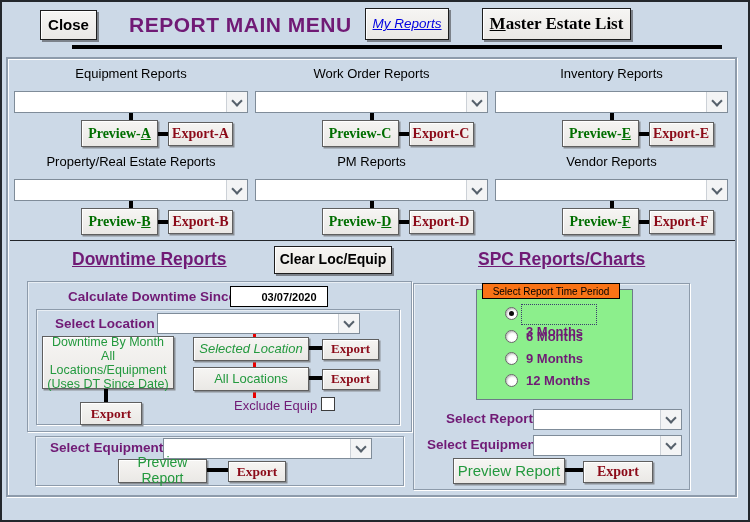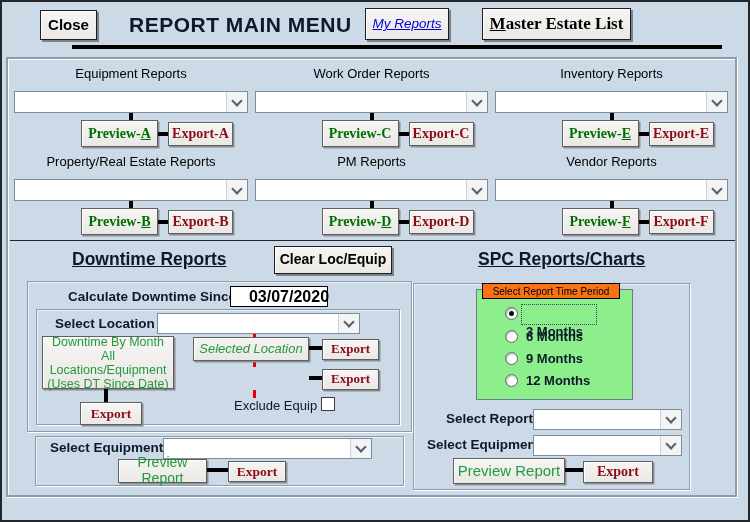--- a/index.html
+++ b/index.html
@@ -17,21 +17,21 @@
   }
   .btn-dark{border:1px solid #1d1d1d;box-shadow:inset 1px 1px 0 #ffffff,2px 2px 0 #7c828a;}
   
   .cmb{position:absolute;box-sizing:border-box;background:#fff;border:1px solid #7f8c99;display:flex;cursor:pointer;}
   .cmb .fld{flex:1;}
   .cmb .chv{width:20px;border-left:1px solid #ccd1d7;background:#f3f4f5;display:flex;align-items:center;justify-content:center;}
   .chv i{width:6px;height:6px;border-right:2px solid #55606b;border-bottom:2px solid #55606b;transform:rotate(45deg);margin-top:-3px;}
   
   .box{position:absolute;box-sizing:border-box;border:1px solid #8d9bab;box-shadow:1px 1px 0 #fff,inset 1px 1px 0 rgba(255,255,255,.55);}
   .panel{position:absolute;left:6px;top:57px;width:731px;height:440px;box-sizing:border-box;border:2px solid #8d9bab;box-shadow:inset 1px 1px 0 #fff,1px 1px 0 #fff;}
-  .lbl{position:absolute;color:#0f172a;white-space:nowrap;}
+  .lbl{position:absolute;color:#701a75;white-space:nowrap;}
   .b{font-weight:bold;}
   .u{text-decoration:underline;}
   .serif{font-family:"Liberation Serif",serif;}
   .green{color:#006e00;}
   .green2{color:#23993e;}
   .maroon{color:#8b0a18;}
   .blue{color:#0000e0;font-style:italic;}
   .conn{position:absolute;background:#000;}
   .connr{position:absolute;background:#e80000;width:3px;}
   .hline{position:absolute;background:#22262b;}
@@ -164,21 +164,21 @@
     <div class="btn ex serif b maroon">Export-F</div>
   </div>
 
   <div class="hline" style="left:10px;top:240px;width:725px;height:1px;"></div>
 
   <div class="lbl b u" style="left:72px;top:249px;font-size:17.5px;">Downtime Reports</div>
   <div class="btn btn-dark b" style="left:274px;top:246px;width:118px;height:28px;font-size:14px;">Clear Loc/Equip</div>
 
   <div class="box" style="left:27px;top:281px;width:385px;height:151px;"></div>
   <div class="lbl b" style="left:68px;top:289px;font-size:13.5px;">Calculate Downtime Since:</div>
-  <div class="abs b" style="left:230px;top:286px;width:98px;height:21px;background:#fff;border:1px solid #000;font-size:16px;display:flex;align-items:center;justify-content:center;padding-left:20px;">03/07/2020</div>
+  <div class="abs b" style="left:230px;top:286px;width:98px;height:21px;background:#fff;border:1px solid #000;font-size:11px;display:flex;align-items:center;justify-content:center;padding-left:20px;">03/07/2020</div>
 
   <div class="box" style="left:36px;top:309px;width:364px;height:116px;"></div>
   <div class="lbl b" style="left:55px;top:316px;font-size:13.5px;">Select Location</div>
   <div class="cmb" style="left:157px;top:313px;width:203px;height:21px;">
       <span class="fld"></span>
       <span class="chv">
         <i></i>
       </span>
     </div>
 
@@ -191,20 +191,21 @@
       <span>All Locations/Equipment</span>
       <span>(Uses DT Since Date)</span>
   </div>
   <div class="conn" style="left:104px;top:389px;width:4px;height:13px;"></div>
   <div class="btn serif b maroon" style="left:80px;top:402px;width:62px;height:23px;font-size:13.5px;">Export</div>
 
   <div class="btn green2" style="left:193px;top:337px;width:116px;height:24px;font-size:13px;font-style:italic;">Selected Location</div>
   <div class="conn" style="left:309px;top:346px;width:13px;height:4px;"></div>
   <div class="btn serif b maroon" style="left:322px;top:339px;width:57px;height:21px;font-size:13px;">Export</div>
 
+  <div class="btn green2" style="left:193px;top:367px;width:116px;height:24px;font-size:13px;">All Locations</div>
   <div class="conn" style="left:309px;top:376px;width:13px;height:4px;"></div>
   <div class="btn serif b maroon" style="left:322px;top:369px;width:57px;height:21px;font-size:13px;">Export</div>
 
   <div class="lbl" style="left:234px;top:398px;font-size:13px;">Exclude Equip</div>
   <div class="checkbox" style="left:321px;top:397px;"></div>
 
   <div class="box" style="left:35px;top:436px;width:369px;height:50px;"></div>
   <div class="lbl b" style="left:50px;top:440px;font-size:13.5px;">Select Equipment</div>
   <div class="cmb" style="left:163px;top:438px;width:209px;height:21px;">
       <span class="fld"></span>

